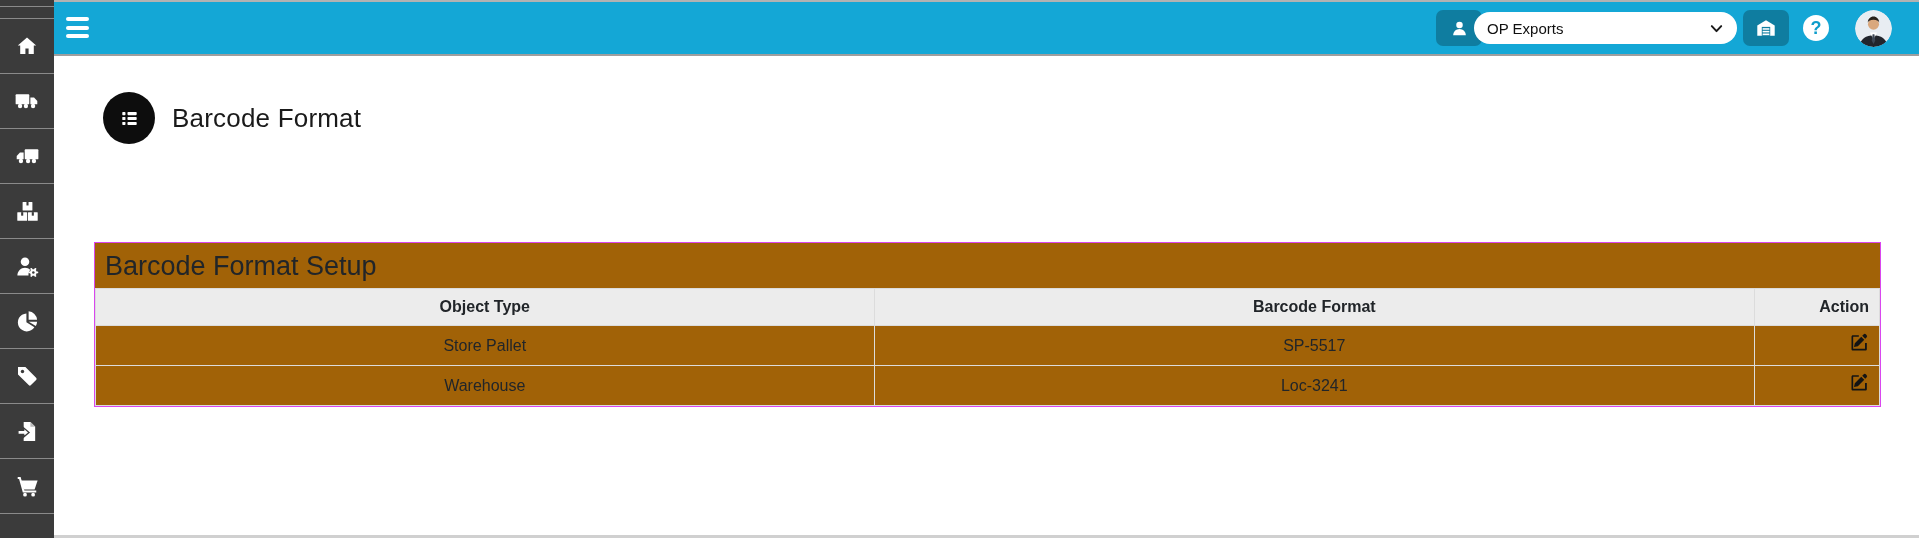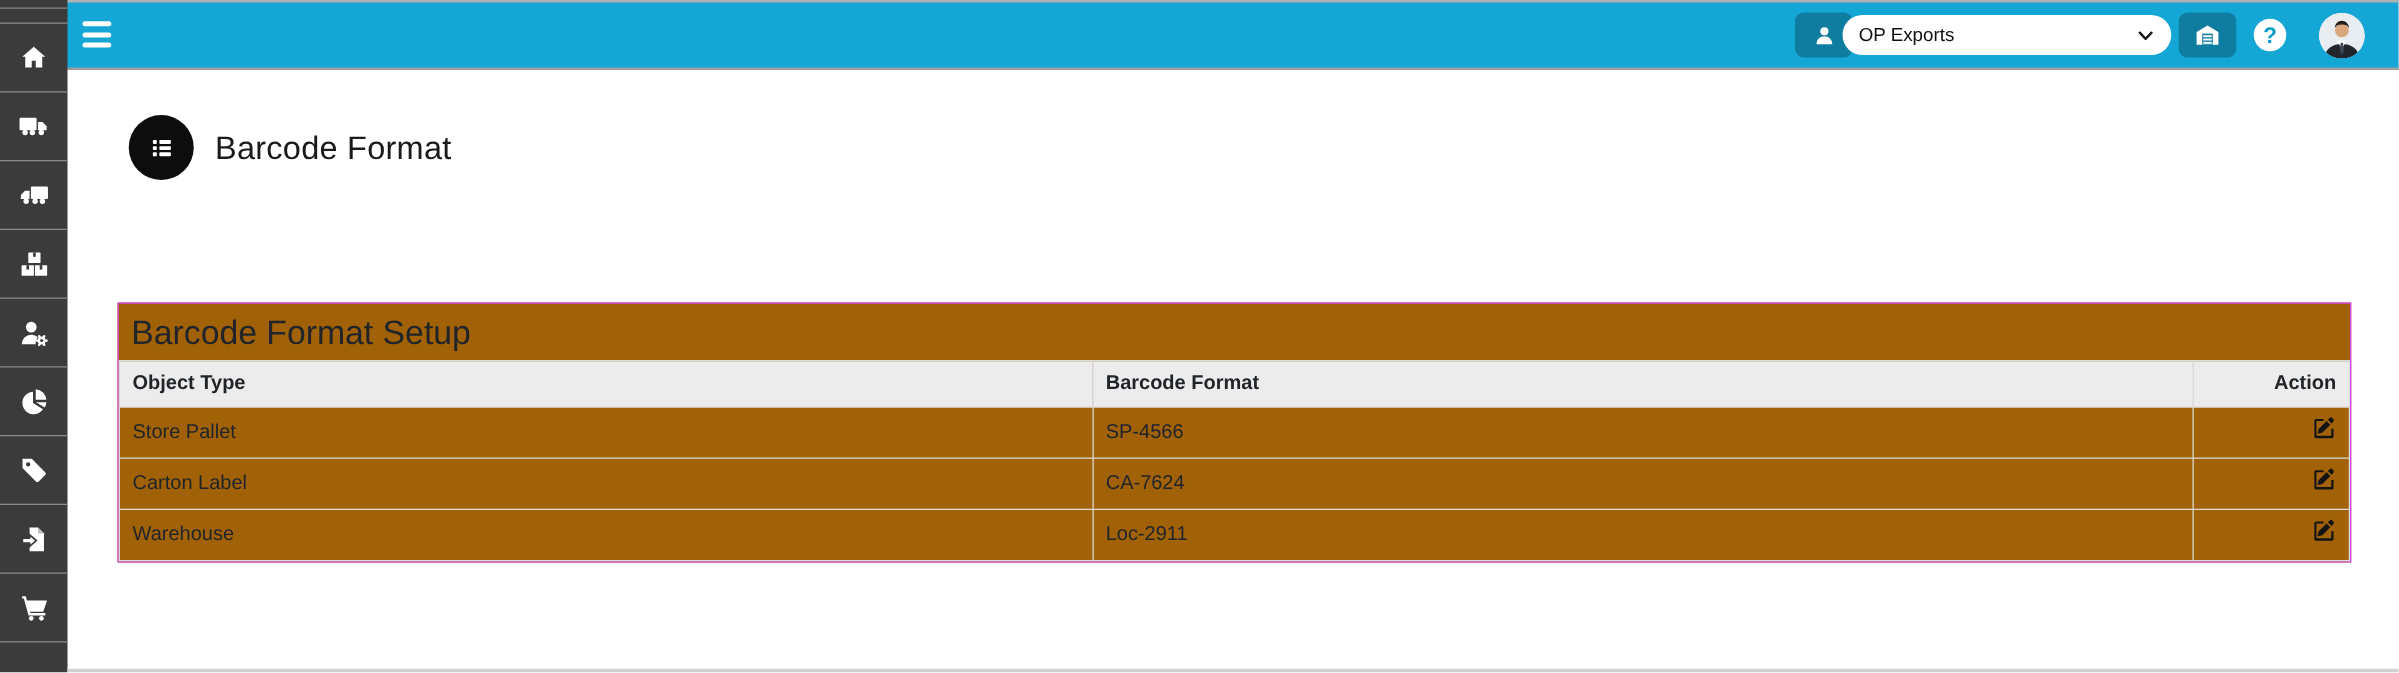--- a/index.html
+++ b/index.html
@@ -78,21 +78,21 @@
   .panel {
     position:absolute; left:94px; top:210px; width:1787px;
     background:#a16207; border:1px solid #d946ef;margin-top:32px;
   }
   .panel h2 {
     margin:0; padding:8px 10px 6px 10px;
     font-size:27px; font-weight:400; color:#212529;
   }
   table.bf-table { width:100%; border-collapse:collapse; font-size:16px; }
   .bf-table th, .bf-table td {
-    border:1px solid #dcdcdc; padding:6px 10px; text-align:left; line-height:24px;
+    border:1px solid #dcdcdc; padding:6px 10px; text-align:center; line-height:24px;
   }
   .bf-table thead th { background:#ececec; font-weight:700; color:#212529; }
   .bf-table th.action-col, .bf-table td.action-col { text-align:right; }
   .edit-btn { background:none; border:none; padding:0; cursor:pointer; line-height:0; }
 
   .footer-strip {
     position:absolute; left:54px; bottom:0; width:1865px; height:3px;
     background:#d0d0d0; z-index:3;
   }
 </style>
@@ -292,37 +292,29 @@
     <thead>
       <tr>
         <th>Object Type</th>
         <th>Barcode Format</th>
         <th class="action-col">Action</th>
       </tr>
     </thead>
     <tbody>
       <tr>
         <td>Store Pallet</td>
-        <td>SP-4566</td>
-        <td class="action-col"><button class="edit-btn" aria-label="Edit"><span><svg width="20" height="20" viewBox="0 0 24 24" fill="#141414">
-                  <path d="M21 3.6 20.4 3a2.1 2.1 0 0 0-3 0l-1.5 1.5 3.6 3.6L21 6.6a2.1 2.1 0 0 0 0-3zM14.7 5.7 7 13.4l-1 4.6 4.6-1 7.7-7.7z"></path>
-                  <path d="M19.2 13.2V20H5V5.8h6.8V3.9H4.7c-1 0-1.7.8-1.7 1.7v15c0 1 .8 1.7 1.7 1.7h15c1 0 1.7-.8 1.7-1.7v-7.4z"></path>
-                </svg></span></button></td>
-      </tr>
-      <tr>
-        <td>Carton Label</td>
-        <td>CA-7624</td>
+        <td>SP-5517</td>
         <td class="action-col"><button class="edit-btn" aria-label="Edit"><span><svg width="20" height="20" viewBox="0 0 24 24" fill="#141414">
                   <path d="M21 3.6 20.4 3a2.1 2.1 0 0 0-3 0l-1.5 1.5 3.6 3.6L21 6.6a2.1 2.1 0 0 0 0-3zM14.7 5.7 7 13.4l-1 4.6 4.6-1 7.7-7.7z"></path>
                   <path d="M19.2 13.2V20H5V5.8h6.8V3.9H4.7c-1 0-1.7.8-1.7 1.7v15c0 1 .8 1.7 1.7 1.7h15c1 0 1.7-.8 1.7-1.7v-7.4z"></path>
                 </svg></span></button></td>
       </tr>
       <tr>
         <td>Warehouse</td>
-        <td>Loc-2911</td>
+        <td>Loc-3241</td>
         <td class="action-col"><button class="edit-btn" aria-label="Edit"><span><svg width="20" height="20" viewBox="0 0 24 24" fill="#141414">
                   <path d="M21 3.6 20.4 3a2.1 2.1 0 0 0-3 0l-1.5 1.5 3.6 3.6L21 6.6a2.1 2.1 0 0 0 0-3zM14.7 5.7 7 13.4l-1 4.6 4.6-1 7.7-7.7z"></path>
                   <path d="M19.2 13.2V20H5V5.8h6.8V3.9H4.7c-1 0-1.7.8-1.7 1.7v15c0 1 .8 1.7 1.7 1.7h15c1 0 1.7-.8 1.7-1.7v-7.4z"></path>
                 </svg></span></button></td>
       </tr>
     </tbody>
   </table>
 </section>
 
 <div class="footer-strip"></div>

